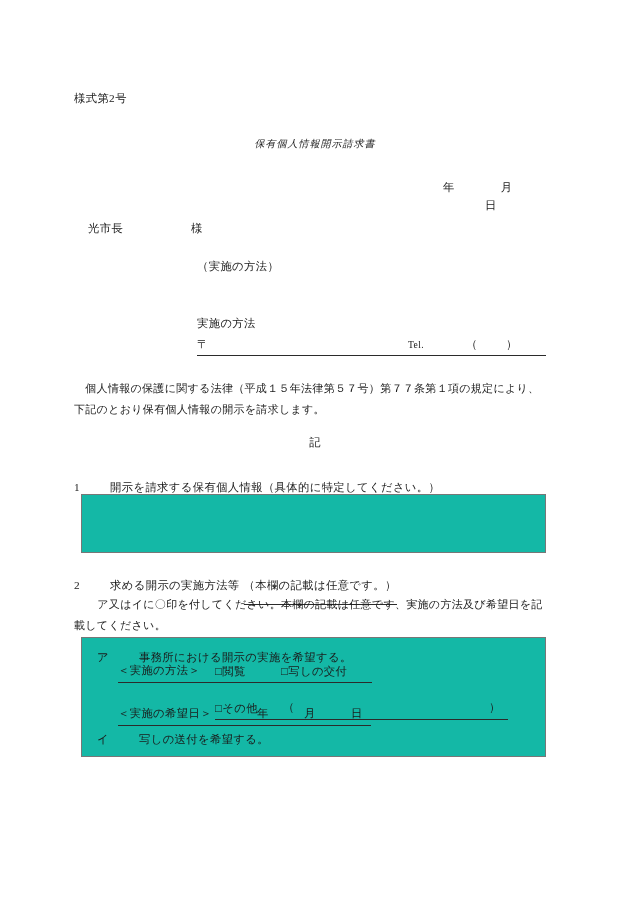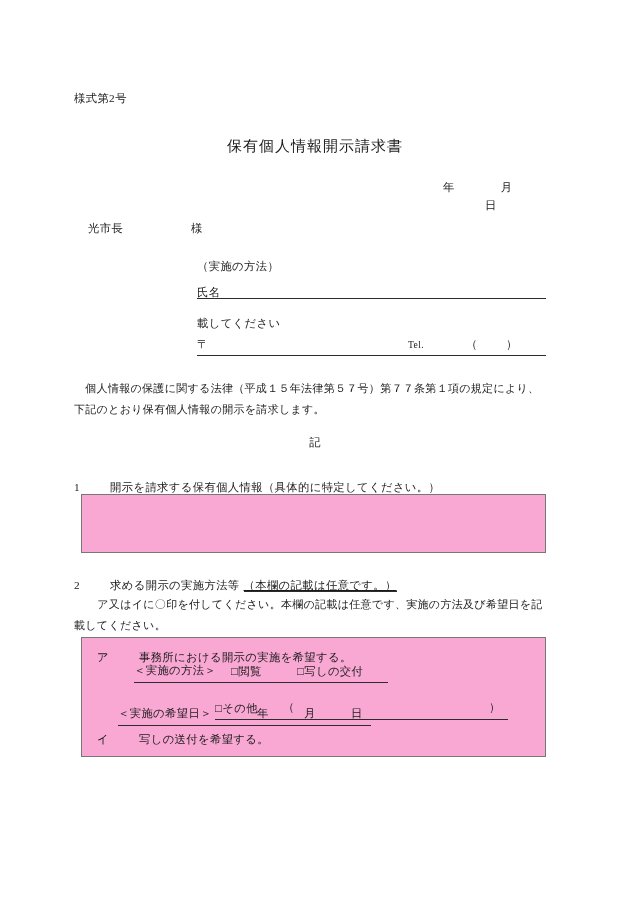--- a/index.html
+++ b/index.html
@@ -22,32 +22,33 @@
   .abs { position: absolute; }
 
   
   .t {
     font-size: 11.3px;
     line-height: 1.0;
     white-space: pre;
     letter-spacing: 0.4px;
   }
   .t-title {
-    font-size: 15px;
+    font-size: 10px;
     letter-spacing: 1.0px;
     white-space: pre;
+    font-style: italic;
   }
 
   
   .ul { border-bottom: 1px solid #2b2b2b; }
 
   
   .box {
     border: 1px solid #777777;
-    background: #f9a8d4;
+    background: #14b8a6;
     box-sizing: border-box;
   }
 
   .para {
     font-size: 11px;
     letter-spacing: 0.3px;
     line-height: 21px;
   }
 
   .cb { font-size: 11.2px; }
@@ -72,25 +73,22 @@
   </div>
 
   <div class="abs" style="left:88px; top:218px;">
     <span class="t">光市長</span>
     <span class="sp-l"></span><span class="sp-m"></span>
     <span class="t">様</span>
   </div>
 
   <div class="abs t" style="left:197px; top:261px;">（実施の方法）</div>
 
-  <div class="abs ul" style="left:197px; top:282px; width:357px; height:16px;">
-    <span class="t">氏名</span>
-  </div>
 
-  <div class="abs t" style="left:197px; top:318px;">載してください</div>
+  <div class="abs t" style="left:197px; top:318px;">実施の方法</div>
 
   <div class="abs ul" style="left:197px; top:339px; width:357px; height:16px;">
     <span class="t" style="position:absolute; left:0; top:0;">〒</span>
     <span class="t" style="position:absolute; left:211px; top:1px; font-size:9.6px;">Tel.</span>
     <span class="t" style="position:absolute; left:269px; top:0;">（</span>
     <span class="t" style="position:absolute; left:309px; top:0;">）</span>
   </div>
 
   <div class="abs para" style="left:74px; top:378px; width:490px;">
     <div>　個人情報の保護に関する法律（平成１５年法律第５７号）第７７条第１項の規定により、</div>
@@ -106,37 +104,37 @@
   </div>
 
   <div class="abs box" style="left:81px; top:494px; width:465px; height:59px;">
     <div class="t" style="padding:6px 8px;"></div>
   </div>
 
   <div class="abs" style="left:74px; top:575px;">
     <span class="t">2</span>
     <span class="sp-m"></span>
     <span class="t">求める開示の実施方法等</span>
-    <span class="t ul" style="padding-bottom:0;text-decoration:underline;">（本欄の記載は任意です。）</span>
+    <span class="t ul" style="padding-bottom:13px;">（本欄の記載は任意です。）</span>
   </div>
 
   <div class="abs para" style="left:86px; top:594px; width:478px;">
     <div>　ア又はイに〇印を付してください。本欄の記載は任意です、実施の方法及び希望日を記</div>
     <div style="margin-left:-12px;">載してください。</div>
   </div>
 
   <div class="abs box" style="left:81px; top:637px; width:465px; height:120px;">
 
     <div class="abs" style="left:15px; top:9px;">
       <span class="t">ア</span>
       <span class="sp-m"></span>
       <span class="t">事務所における開示の実施を希望する。</span>
     </div>
 
-    <div class="abs ul" style="left:36px; top:27px; width:254px; height:17px;margin-left:16px;">
+    <div class="abs ul" style="left:36px; top:27px; width:254px; height:17px;">
       <span class="t" style="position:absolute; left:0; top:0;">＜実施の方法＞</span>
       <span class="abs cb" style="left:97px; top:0;">
         <span class="t">□</span><span class="t">閲覧</span>
       </span>
       <span class="abs cb" style="left:163px; top:0;">
         <span class="t">□</span><span class="t">写しの交付</span>
       </span>
     </div>
 
     <div class="abs ul" style="left:133px; top:64px; width:293px; height:17px;text-decoration:underline;">

